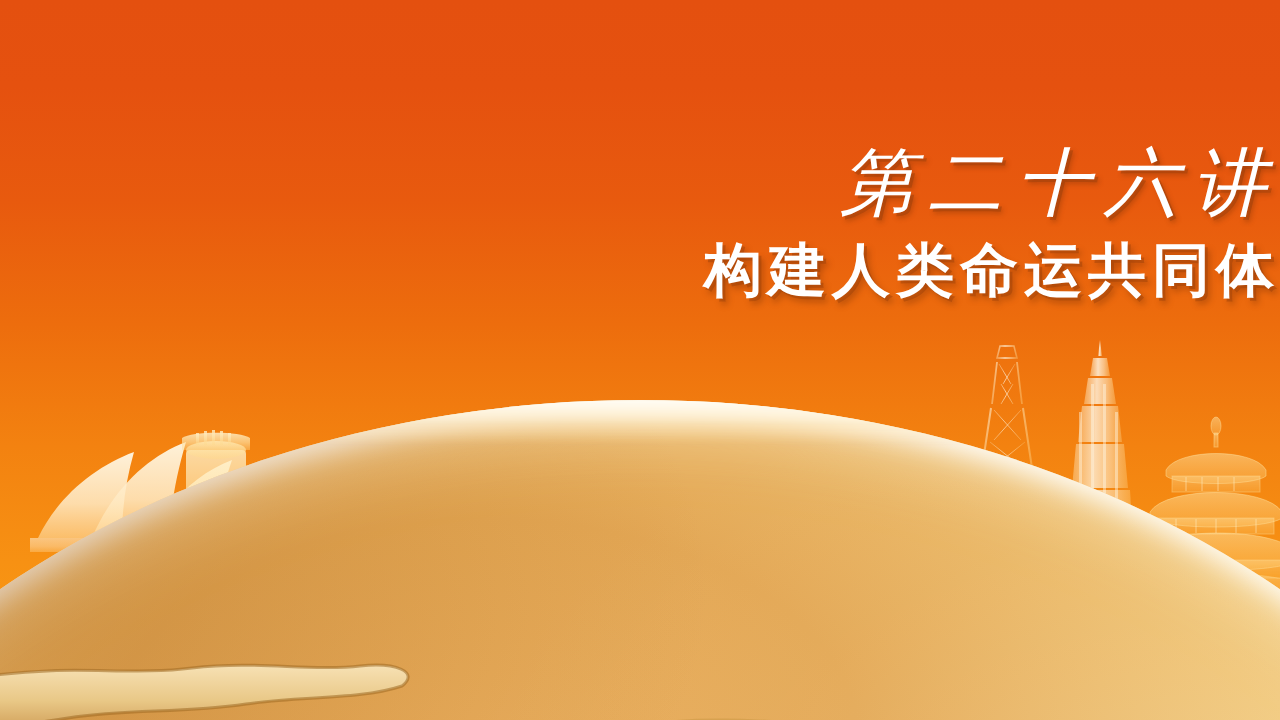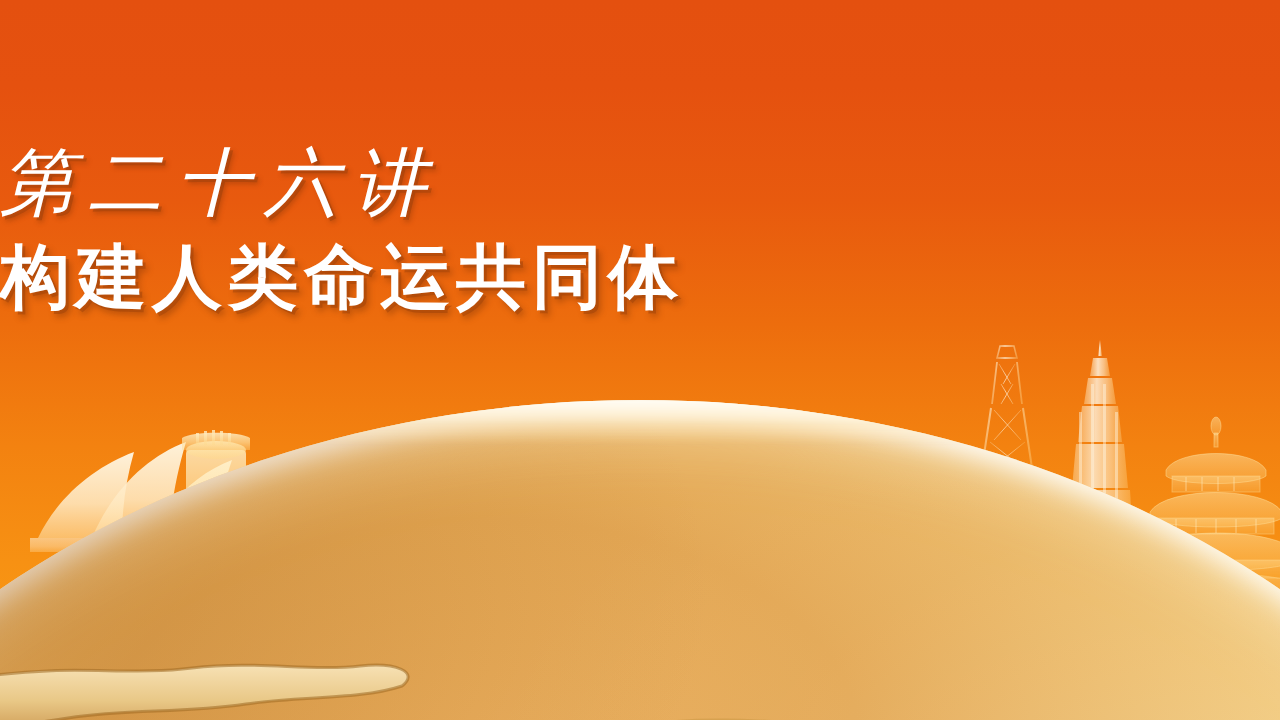--- a/index.html
+++ b/index.html
@@ -97,41 +97,41 @@
     position: absolute;
     left: 0; right: 0; top: 0; bottom: 0;
   }
   .continents svg { display:block; width: 1960px; height: 1560px; }
 
   
   .titles {
     position: absolute;
     left: 0; right: 0;
     top: 142px;
-    text-align: left;
+    text-align: right;
   }
   .title-line1 {
     display: block;
     color: #ffffff;
     font-family: "Liberation Serif", "DejaVu Serif", serif;
     font-size: 74px;
     font-weight: 400;
     font-style: italic;
     letter-spacing: 14px;
     line-height: 1.12;
     text-shadow:
       3px 3px 0 rgba(150,62,10,0.45),
       4px 5px 5px rgba(120,48,6,0.38);
     white-space: nowrap;
   }
   .title-line2 {
     display: block;
     color: #ffffff;
     font-family: "Liberation Serif", "DejaVu Serif", serif;
-    font-size: 70px;
+    font-size: 58px;
     font-weight: 700;
     letter-spacing: 6px;
     line-height: 1.18;
     margin-top: 12px;
     text-shadow:
       3px 3px 0 rgba(150,62,10,0.42),
       5px 6px 6px rgba(120,48,6,0.40);
     white-space: nowrap;
   }
 </style>

